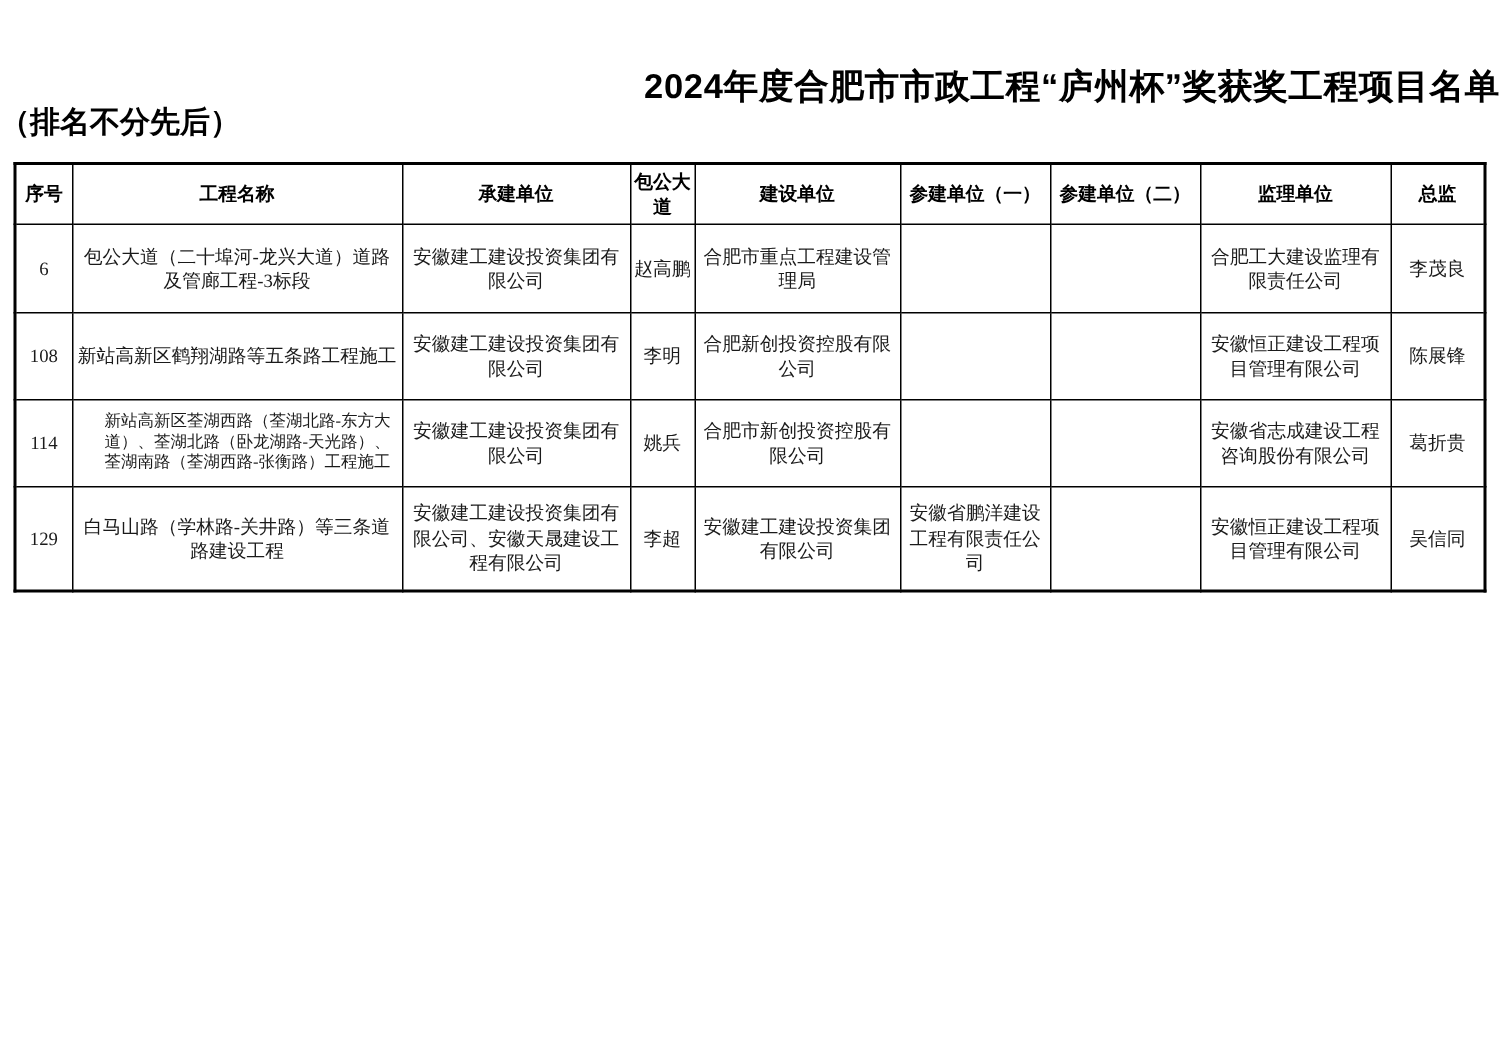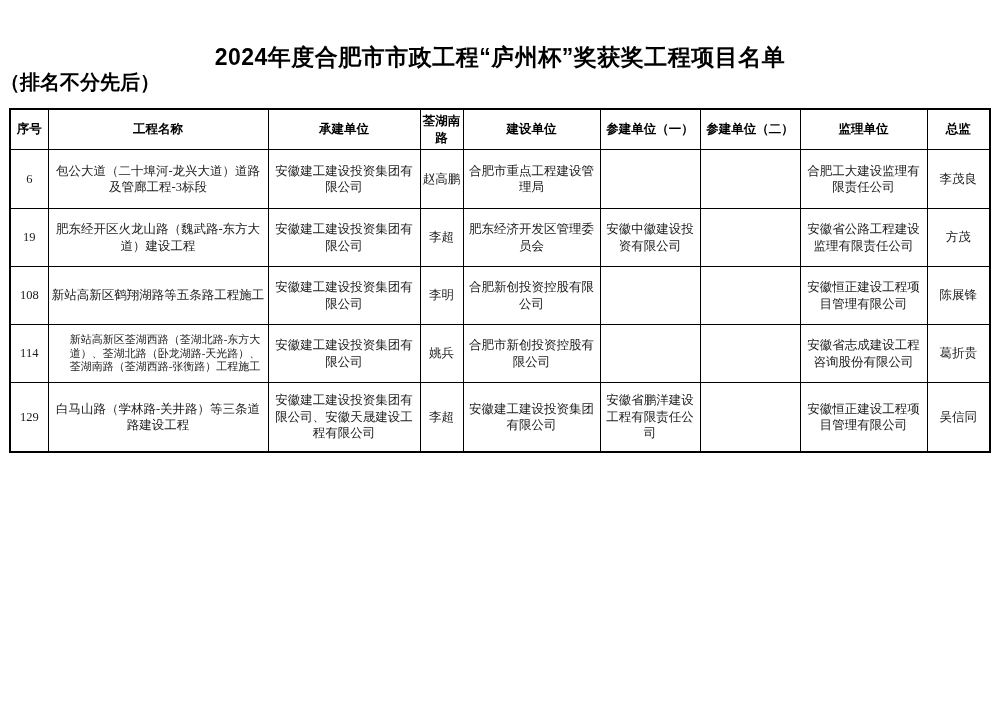--- a/index.html
+++ b/index.html
@@ -9,21 +9,21 @@
     height: 707px;
     margin: 0 auto;
     background: #ffffff;
     color: #1a1a1a;
     font-family: "Liberation Serif", "DejaVu Serif", serif;
     overflow: hidden;
     box-sizing: border-box;
   }
   .title {
     padding-top: 44px;
-    text-align: center;
+    text-align: right;
     font-family: "Liberation Sans", "DejaVu Sans", sans-serif;
     font-weight: bold;
     font-size: 23px;
     line-height: 26px;
     color: #000;
     letter-spacing: 0.5px;
   }
   .subtitle {
     text-align: left;
     font-family: "Liberation Sans", "DejaVu Sans", sans-serif;
@@ -77,50 +77,39 @@
       <col style="width:100px">
       <col style="width:100px">
       <col style="width:127px">
       <col style="width:63px">
     </colgroup>
     <thead>
       <tr>
         <th>序号</th>
         <th>工程名称</th>
         <th>承建单位</th>
-        <th>荃湖南路</th>
+        <th>包公大道</th>
         <th>建设单位</th>
         <th>参建单位（一）</th>
         <th>参建单位（二）</th>
         <th>监理单位</th>
         <th>总监</th>
       </tr>
     </thead>
     <tbody id="awards-tbody">
         <tr style="height: 59px;">
           <td>6</td>
           <td>包公大道（二十埠河-龙兴大道）道路及管廊工程-3标段</td>
           <td>安徽建工建设投资集团有限公司</td>
           <td>赵高鹏</td>
           <td>合肥市重点工程建设管理局</td>
           <td></td>
           <td></td>
           <td>合肥工大建设监理有限责任公司</td>
           <td>李茂良</td>
-        </tr>
-        <tr style="height: 58px;">
-          <td>19</td>
-          <td>肥东经开区火龙山路（魏武路-东方大道）建设工程</td>
-          <td>安徽建工建设投资集团有限公司</td>
-          <td>李超</td>
-          <td>肥东经济开发区管理委员会</td>
-          <td>安徽中徽建设投资有限公司</td>
-          <td></td>
-          <td>安徽省公路工程建设监理有限责任公司</td>
-          <td>方茂</td>
         </tr>
         <tr style="height: 58px;">
           <td>108</td>
           <td>新站高新区鹤翔湖路等五条路工程施工</td>
           <td>安徽建工建设投资集团有限公司</td>
           <td>李明</td>
           <td>合肥新创投资控股有限公司</td>
           <td></td>
           <td></td>
           <td>安徽恒正建设工程项目管理有限公司</td>

